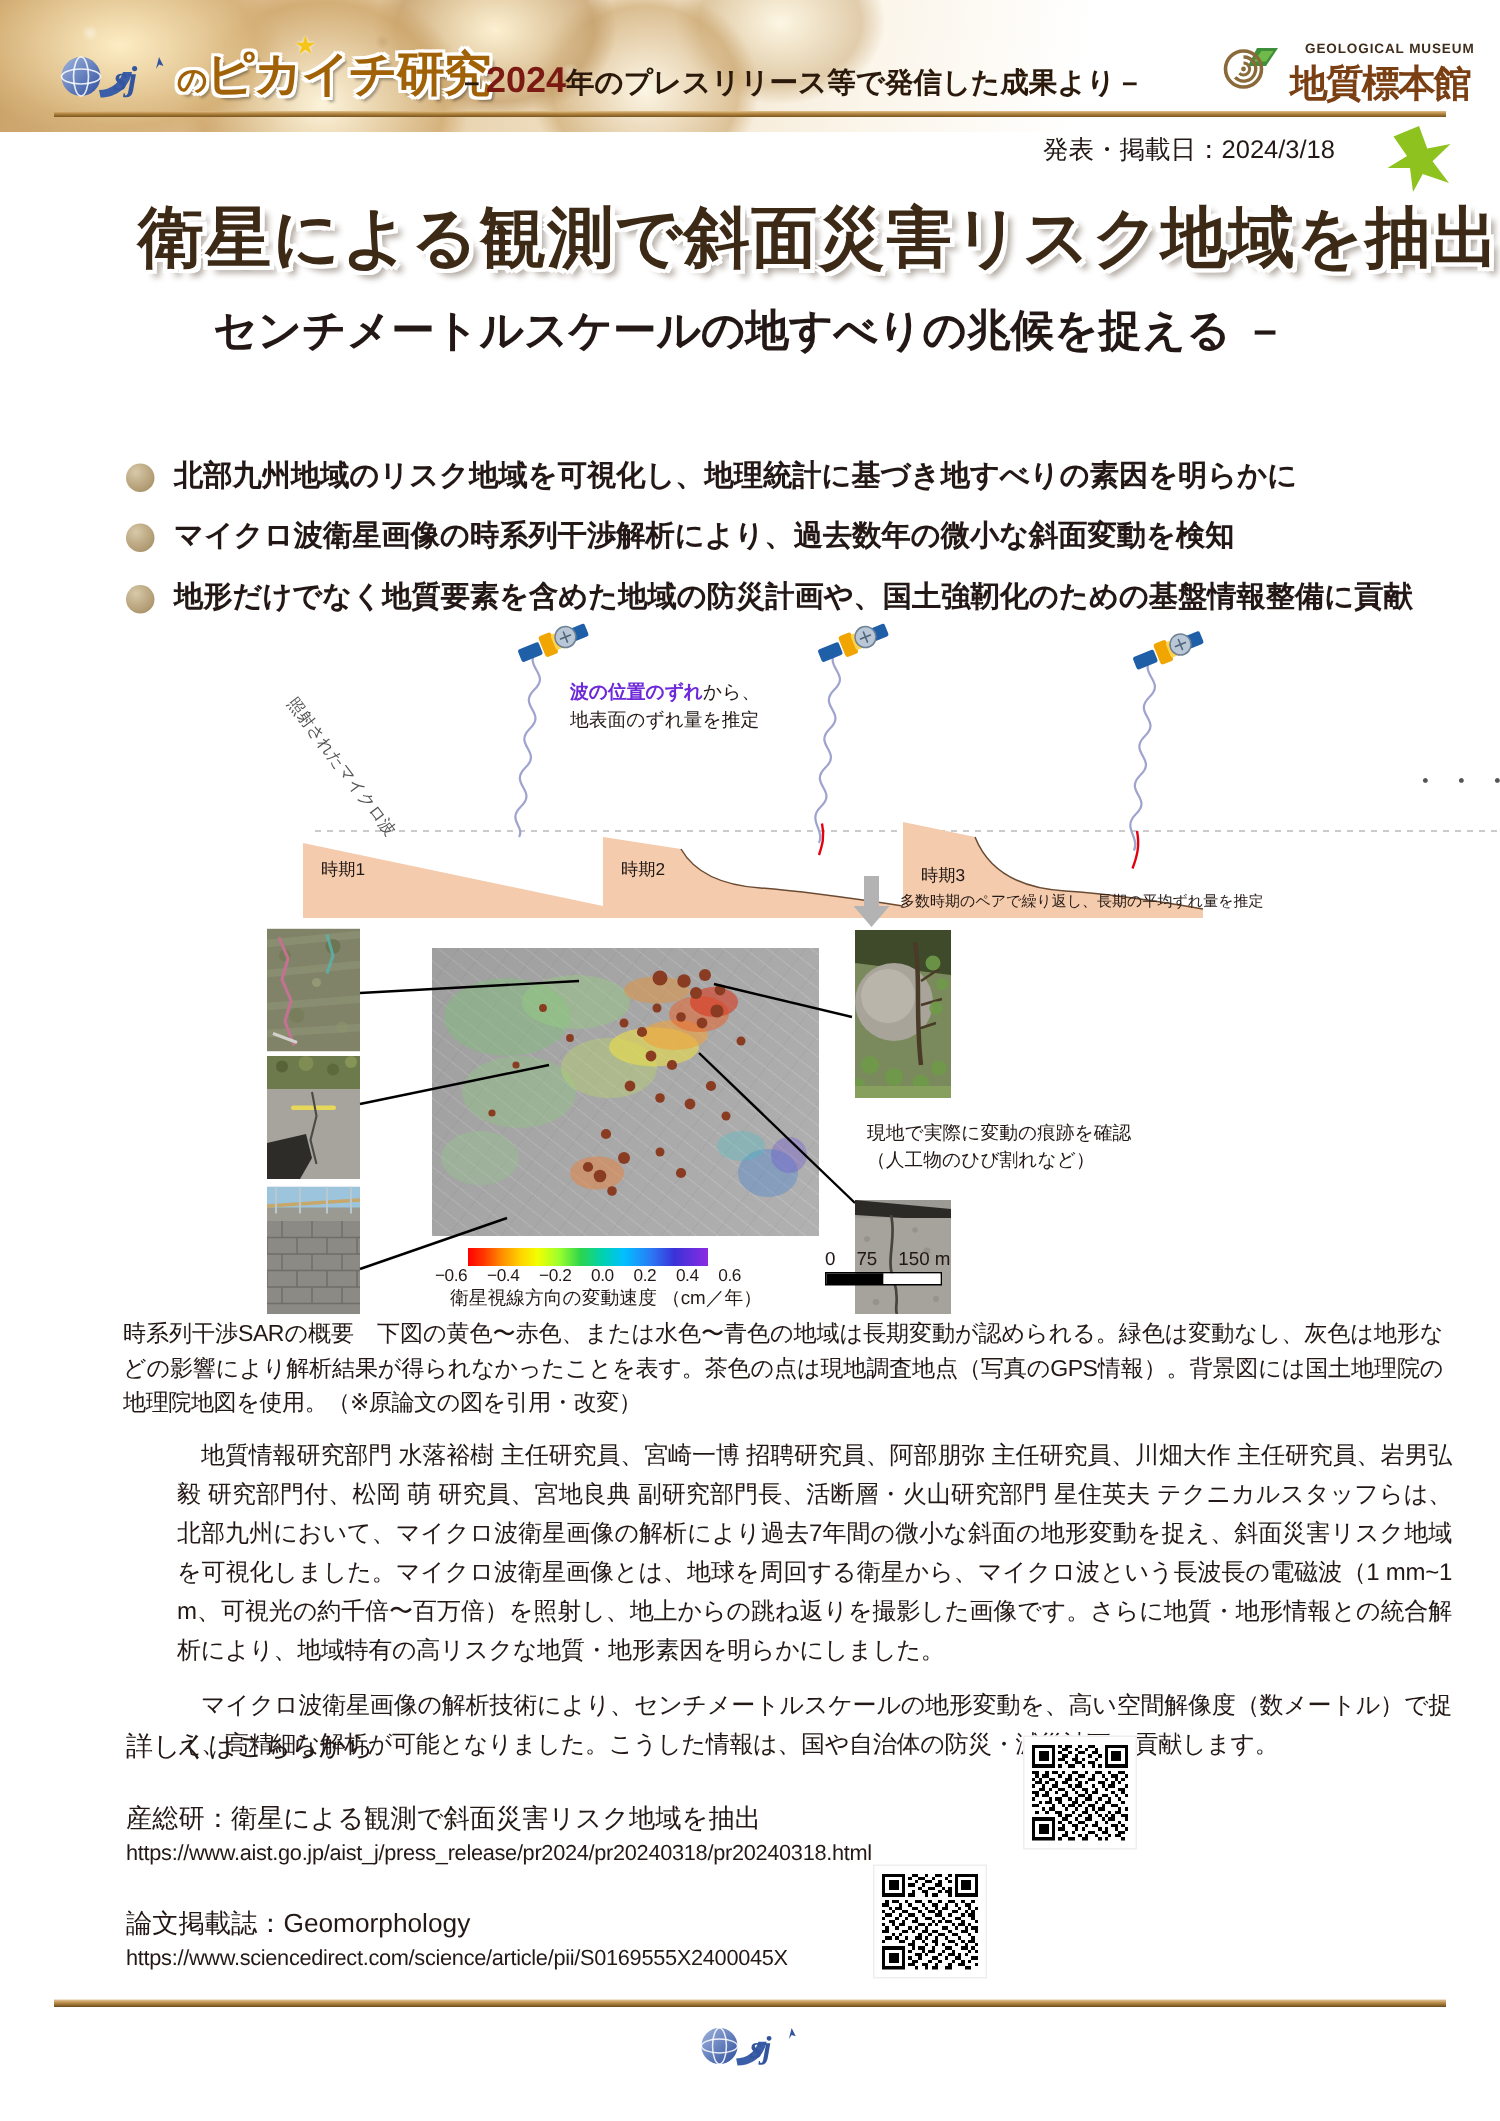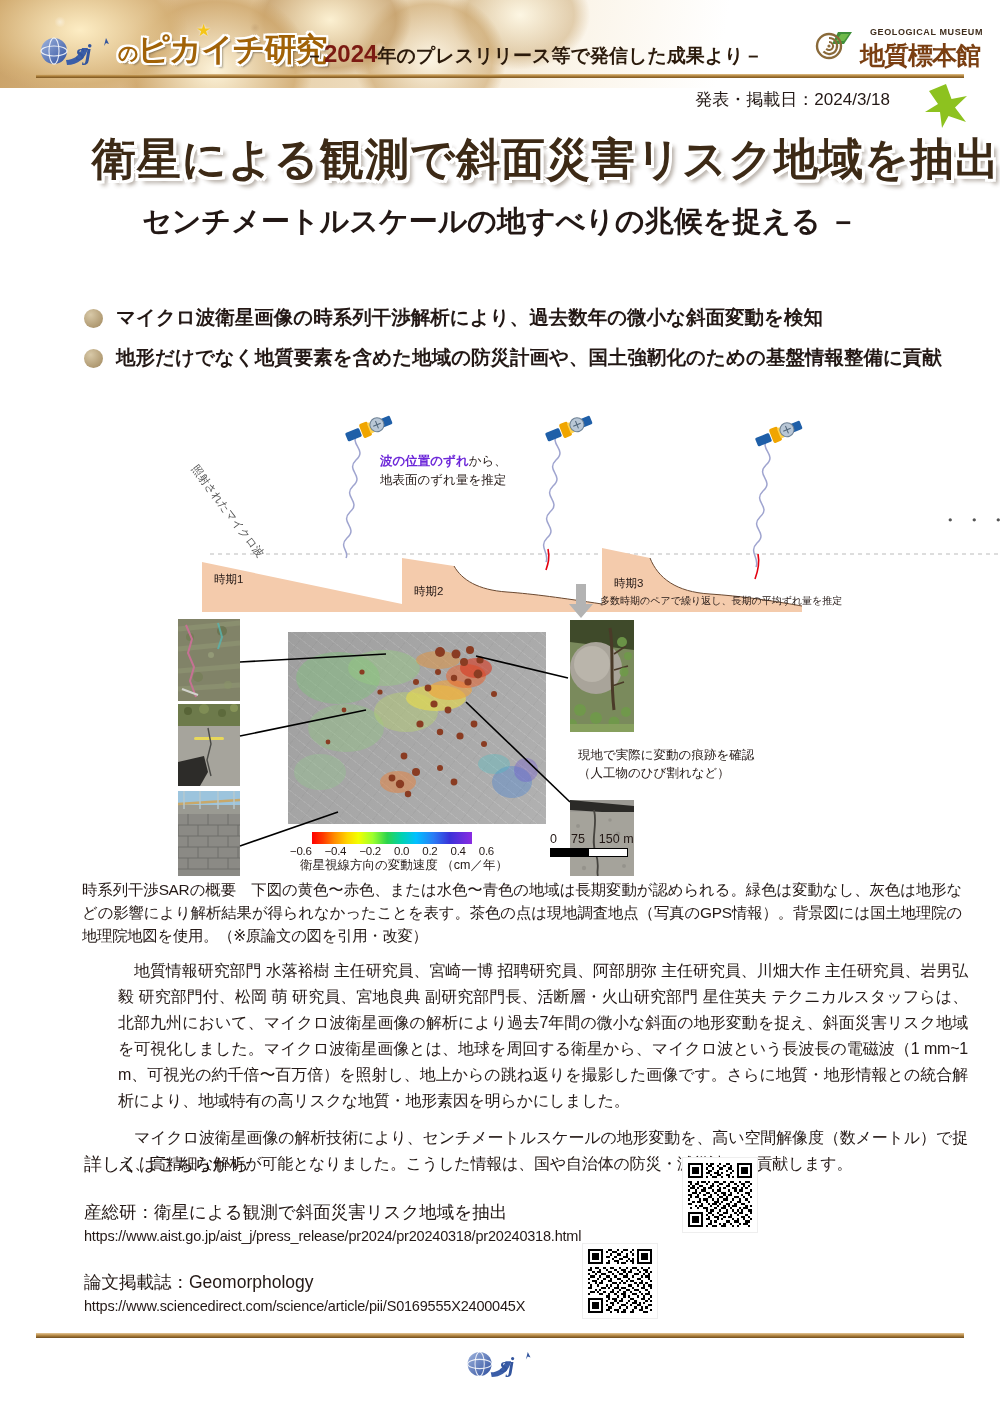--- a/index.html
+++ b/index.html
@@ -280,20 +280,24 @@
 <div id="title-wrap">
   <div id="main-title">衛星による観測で斜面災害リスク地域を抽出</div>
   <div id="sub-title">
     <div>センチメートルスケールの地すべりの兆候を捉える －</div>
   </div>
 </div>
 
 <div id="bullets">
   <div class="bullet-row">
     <div class="bullet-dot"></div>
+    <div class="bullet-text">北部九州地域のリスク地域を可視化し、地理統計に基づき地すべりの素因を明らかに</div>
+  </div>
+  <div class="bullet-row">
+    <div class="bullet-dot"></div>
     <div class="bullet-text">マイクロ波衛星画像の時系列干渉解析により、過去数年の微小な斜面変動を検知</div>
   </div>
   <div class="bullet-row">
     <div class="bullet-dot"></div>
     <div class="bullet-text">地形だけでなく地質要素を含めた地域の防災計画や、国土強靭化のための基盤情報整備に貢献</div>
   </div>
 </div>
 
 <div id="satfig">
 
@@ -316,21 +320,21 @@
 
   <svg class="terrain" style="left:22px; width:200px; height:60px;" viewBox="0 0 200 60">
     <path d="M0 10 L200 52 L200 60 L0 60 Z" fill="#f4cbac"></path>
   </svg>
   <div class="ter-label" style="left:34px; top:160px;">時期1</div>
 
   <svg class="terrain" style="left:222px; width:200px; height:60px;" viewBox="0 0 200 60">
     <path d="M0 6 L52 14 C60 28 76 38 105 40 C132 42 160 46 200 52 L200 60 L0 60 Z" fill="#f4cbac"></path>
     <path d="M52 14 C60 28 76 38 105 40 C132 42 160 46 200 52" fill="none" stroke="#6b4a32" stroke-width="1"></path>
   </svg>
-  <div class="ter-label" style="left:234px; top:172px;">時期2</div>
+  <div class="ter-label" style="left:234px; top:160px;">時期2</div>
 
   <svg class="terrain" style="left:422px; width:200px; height:68px;" viewBox="0 0 200 68">
     <path d="M0 4 L48 14 C56 34 74 48 108 50 C138 52 166 56 200 62 L200 68 L0 68 Z" fill="#f4cbac"></path>
     <path d="M48 14 C56 34 74 48 108 50 C138 52 166 56 200 62" fill="none" stroke="#6b4a32" stroke-width="1"></path>
   </svg>
   <div class="ter-label" style="left:434px; top:164px;">時期3</div>
 
   <svg style="position:absolute;left:163px;top:0px;width:52px;height:34px;" viewBox="0 0 52 34">
     <g transform="rotate(-22 26 17)">
       <rect x="2" y="12" width="15" height="9" rx="1.5" fill="#1f5fa8"></rect>

